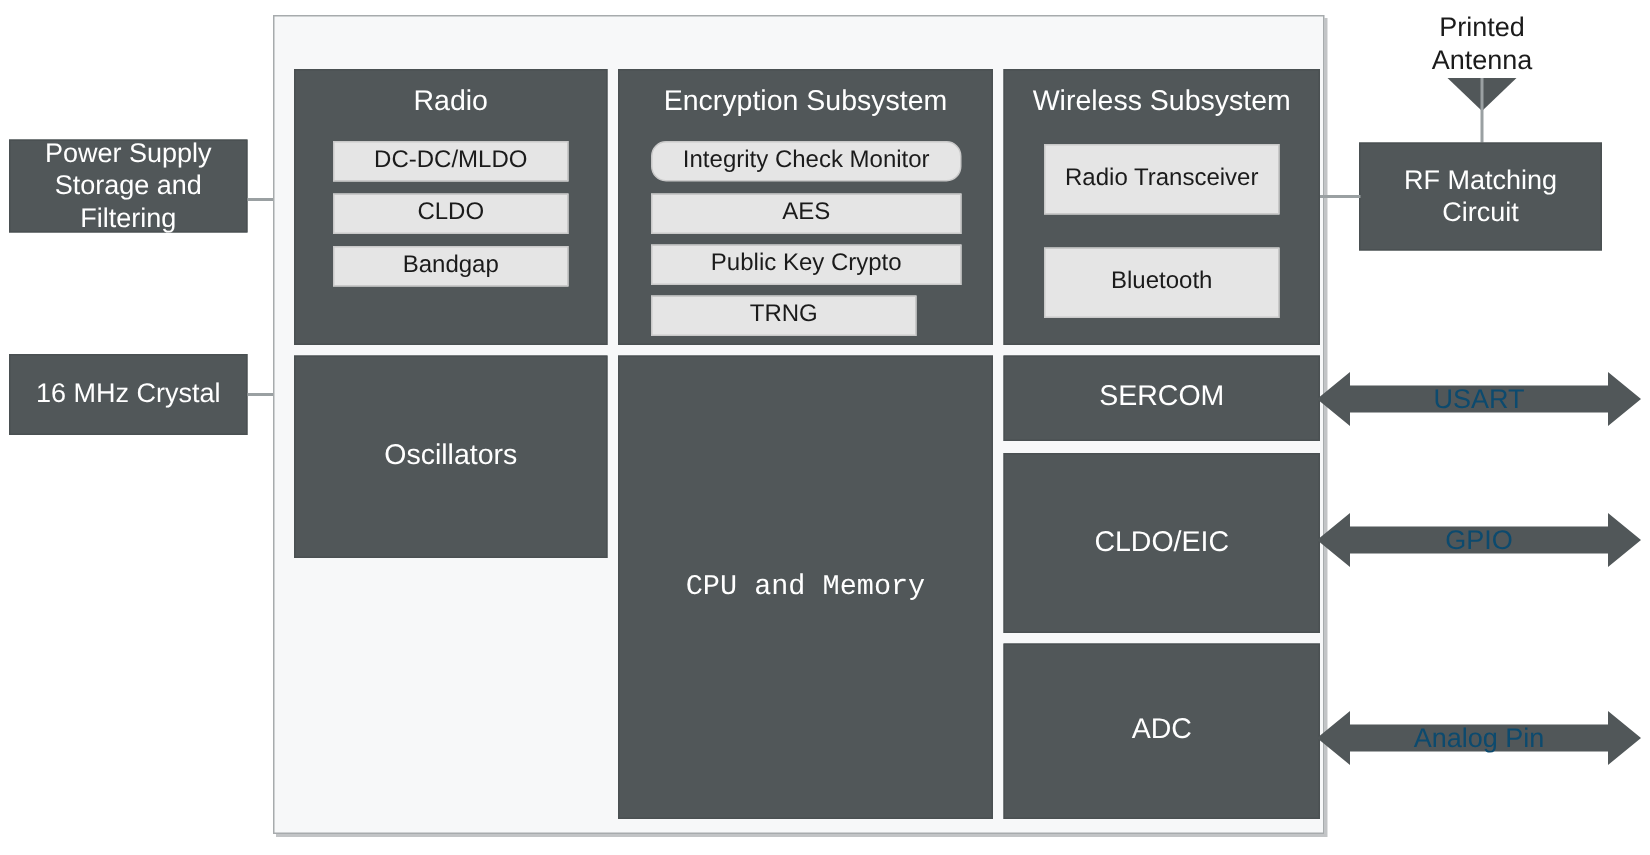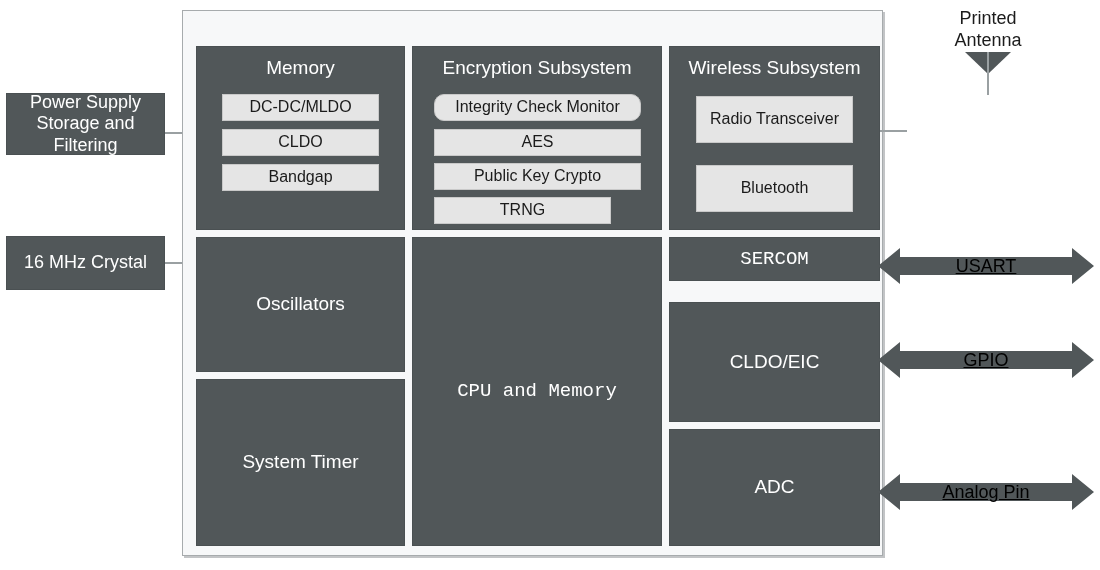--- a/index.html
+++ b/index.html
@@ -108,25 +108,24 @@
     justify-content: center;
   }
   .arrow2 .arrow-svg {
     position: absolute;
     inset: 0;
     width: 100%;
     height: 100%;
   }
   .arrow2 .arrow-text {
     position: relative;
-    color: #000000;
+    color: #0c4a6e;
     font-size: 18px;
     z-index: 2;
     text-align: center;
-    text-decoration: underline;
   }
 
   
   .t19 { font-size: 19px; }
   .t18 { font-size: 18px; }
   .t16 { font-size: 16px; }
 </style>
 </head>
 <body>
 
@@ -142,39 +141,36 @@
     <span class="blk-label t18">16 MHz Crystal</span>
   </div>
 
   <div class="wire wire-h" style="left:165px; top:132px; width:39px;"></div>
 
   <div class="wire wire-h" style="left:165px; top:262px; width:39px;"></div>
 
   <div id="chip"></div>
 
   <div class="blk dark group" style="left:196px; top:46px; width:209px; height:184px;">
-    <span class="group-title">Memory</span>
+    <span class="group-title">Radio</span>
   </div>
   <div class="blk light" style="left:222px; top:94px; width:157px; height:27px;">
     <span class="blk-label t16">DC-DC/MLDO</span>
   </div>
   <div class="blk light" style="left:222px; top:129px; width:157px; height:27px;">
     <span class="blk-label t16">CLDO</span>
   </div>
   <div class="blk light" style="left:222px; top:164px; width:157px; height:27px;">
     <span class="blk-label t16">Bandgap</span>
   </div>
 
   <div class="blk dark" style="left:196px; top:237px; width:209px; height:135px;">
     <span class="blk-label t19">Oscillators</span>
   </div>
 
-  <div class="blk dark" style="left:196px; top:379px; width:209px; height:167px;">
-    <span class="blk-label t19">System Timer</span>
-  </div>
 
   <div class="blk dark group" style="left:412px; top:46px; width:250px; height:184px;">
     <span class="group-title">Encryption Subsystem</span>
   </div>
   <div class="blk light" style="left:434px; top:94px; width:207px; height:27px;border-radius:10px;">
     <span class="blk-label t16">Integrity Check Monitor</span>
   </div>
   <div class="blk light" style="left:434px; top:129px; width:207px; height:27px;">
     <span class="blk-label t16">AES</span>
   </div>
@@ -192,35 +188,39 @@
   <div class="blk dark group" style="left:669px; top:46px; width:211px; height:184px;">
     <span class="group-title">Wireless Subsystem</span>
   </div>
   <div class="blk light" style="left:696px; top:96px; width:157px; height:47px;">
     <span class="blk-label t16">Radio Transceiver</span>
   </div>
   <div class="blk light" style="left:696px; top:165px; width:157px; height:47px;">
     <span class="blk-label t16">Bluetooth</span>
   </div>
 
-  <div class="blk dark" style="left:669px; top:237px; width:211px; height:44px;font-family:Liberation Mono, monospace;">
+  <div class="blk dark" style="left:669px; top:237px; width:211px; height:57px;">
     <span class="blk-label t19">SERCOM</span>
   </div>
   <div class="blk dark" style="left:669px; top:302px; width:211px; height:120px;">
     <span class="blk-label t19">CLDO/EIC</span>
   </div>
   <div class="blk dark" style="left:669px; top:429px; width:211px; height:117px;">
     <span class="blk-label t19">ADC</span>
   </div>
 
   <div id="antenna-label" style="left:930px; top:8px; width:116px;">Printed
 Antenna</div>
   <div id="antenna-triangle" style="left:965px; top:52px;"></div>
   <div class="wire wire-v" style="left:987px; top:52px; height:43px;"></div>
 
+  <div class="blk dark" style="left:906px; top:95px; width:162px; height:72px;">
+    <span class="blk-label t18" style="white-space:pre-line;">RF Matching
+Circuit</span>
+  </div>
 
   <div class="wire wire-h" style="left:880px; top:130px; width:27px;"></div>
 
   <div class="arrow2" style="left:878px; top:242px; width:216px; height:48px;">
     <svg class="arrow-svg" viewBox="0 0 216 48" preserveAspectRatio="none">
       <polygon points="0,24 22,6 22,15 194,15 194,6 216,24 194,42 194,33 22,33 22,42" fill="#515759"></polygon>
     </svg>
     <span class="arrow-text">USART</span>
   </div>
 

